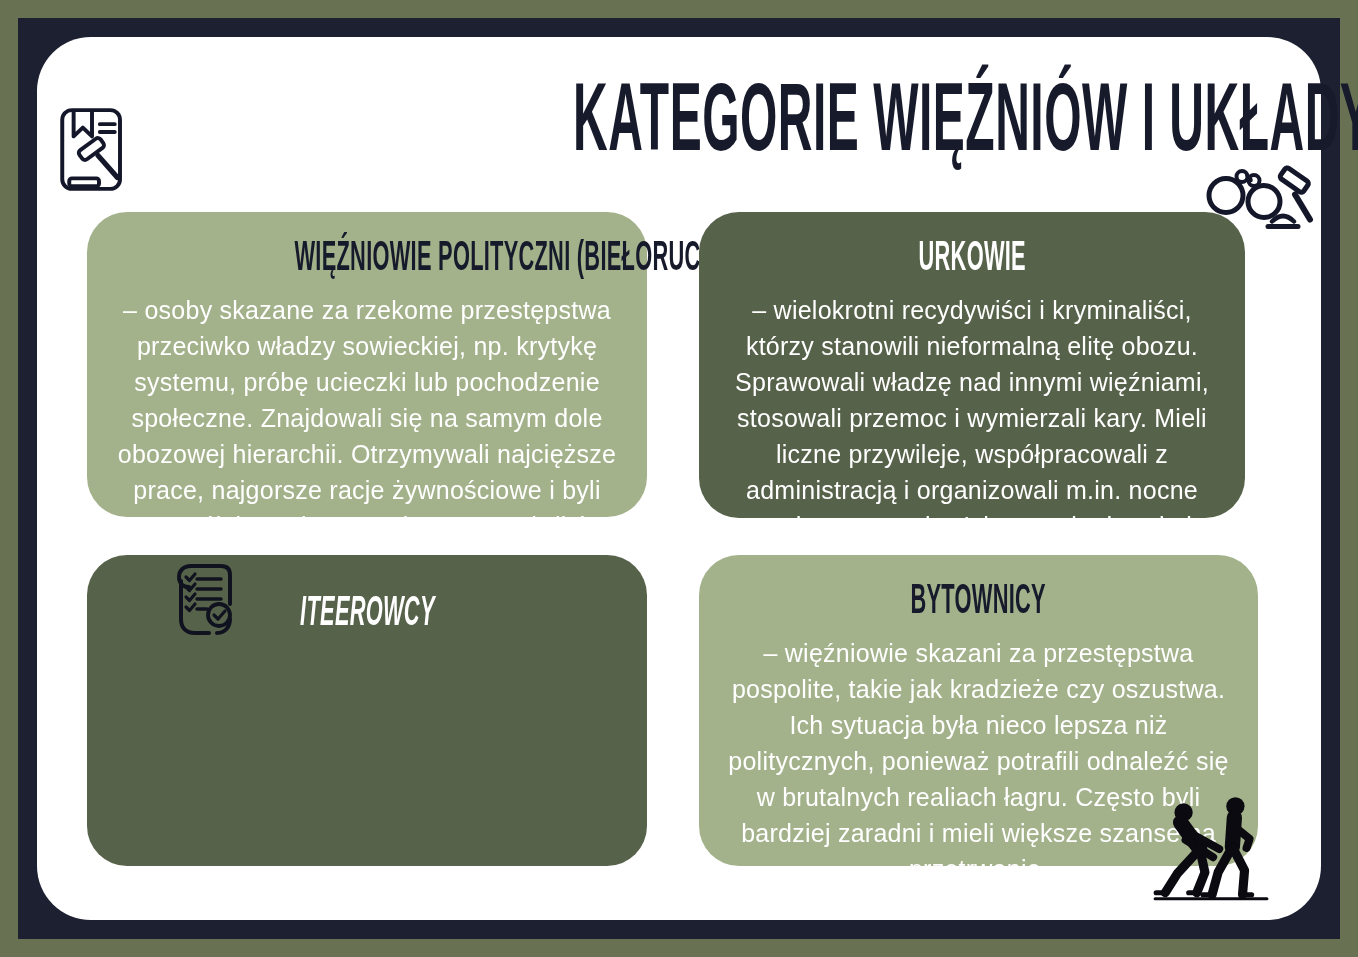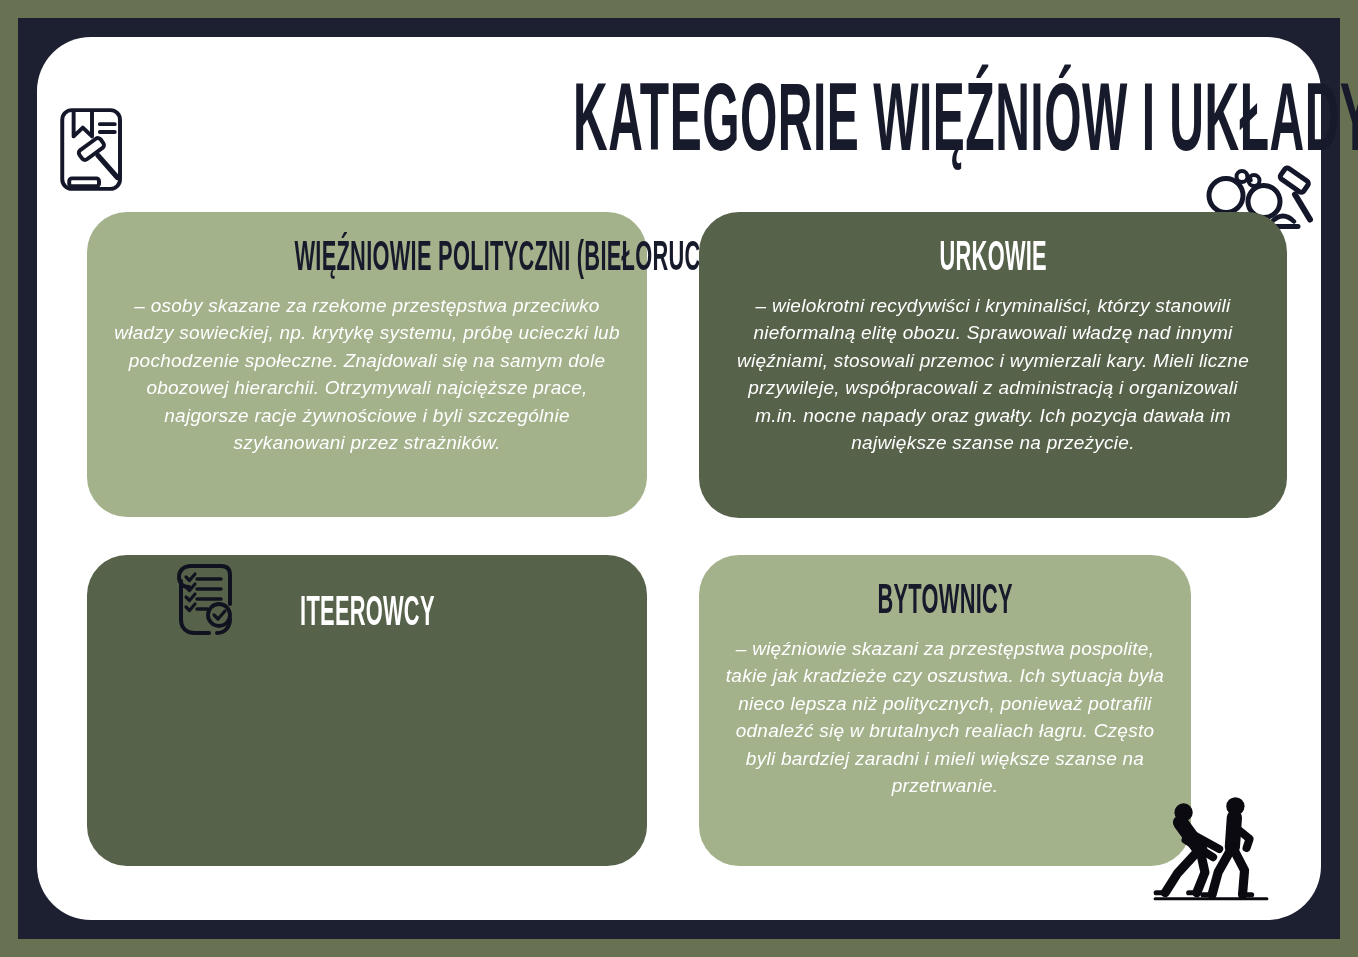--- a/index.html
+++ b/index.html
@@ -44,27 +44,27 @@
   .card.light h2{color:#171a2b;}
   .card.dark h2{color:#ffffff;}
   .squeeze{
     display:inline-block;white-space:nowrap;
     transform:scaleX(0.52);transform-origin:50% 50%;
   }
   .card p{
     margin:14px auto 0 auto;
     width:calc(100% - 52px);
     color:#ffffff;
-    font-size:19px;line-height:1.44;letter-spacing:.25px;font-style:italic;
+    font-size:25px;line-height:1.44;letter-spacing:.25px;
   }
   .c1{left:50px;top:175px;width:560px;height:305px;}
-  .c2{left:662px;top:175px;width:588px;height:306px;}
+  .c2{left:662px;top:175px;width:546px;height:306px;}
   .c3{left:50px;top:518px;width:560px;height:311px;}
-  .c4{left:662px;top:518px;width:492px;height:311px;}
-  .c3 h2{margin-top:34px;}
+  .c4{left:662px;top:518px;width:559px;height:311px;}
+  .c3 h2{margin-top:34px;font-style:italic;}
   .icon-scroll{position:absolute;left:82px;top:6px;width:66px;height:82px;}
   .icon-thief{position:absolute;left:1110px;top:756px;width:126px;height:114px;z-index:5;}
   svg{display:block;}
 </style>
 </head>
 <body>
 
 <div class="poster">
   <div class="frame-navy"></div>
   <div class="panel">

